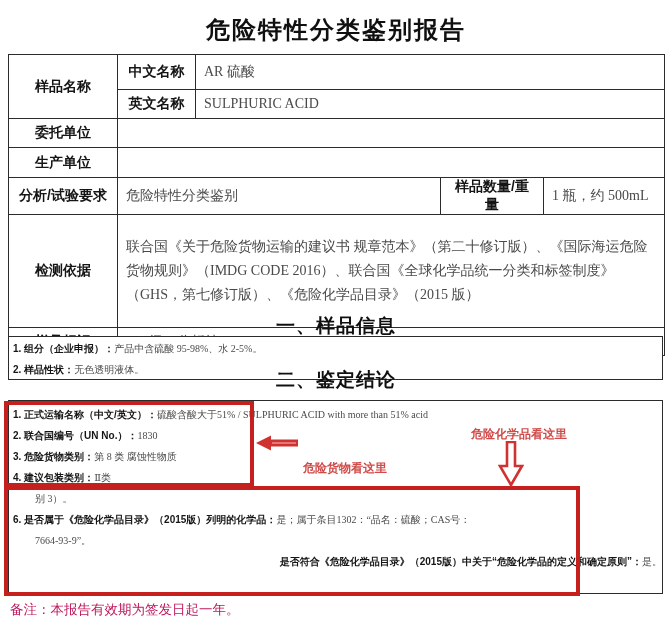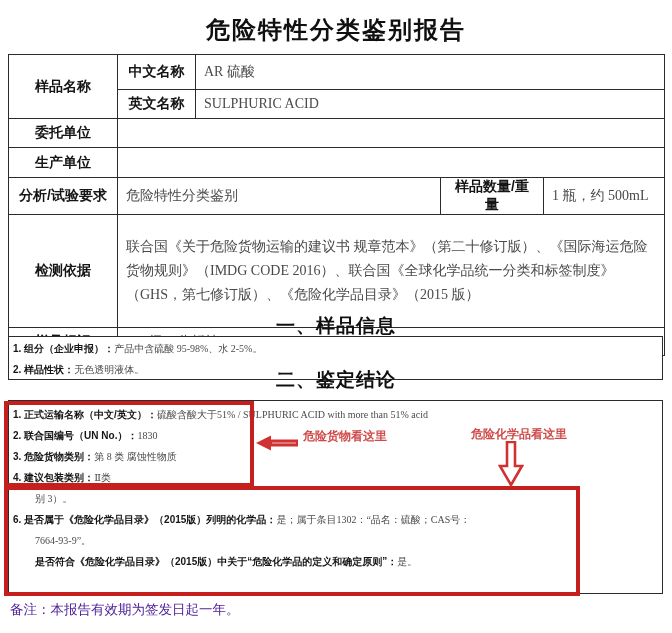--- a/index.html
+++ b/index.html
@@ -68,21 +68,21 @@
   .redbox{
     position:absolute;border:4px solid var(--red);
     background:transparent;box-sizing:border-box;pointer-events:none;
   }
   .red-label{
     position:absolute;
     font-family:"Liberation Sans","DejaVu Sans",sans-serif;
     font-weight:bold;font-size:12px;color:#cf4b49;white-space:nowrap;
   }
   .remark{
-    top:601px;left:10px;font-size:13.5px;color:#4c1d95;
+    top:601px;left:10px;font-size:13.5px;color:#be185d;
     font-family:"Liberation Serif","DejaVu Serif",serif;
   }
 </style>
 </head>
 <body>
 
 <div class="abs page-title">危险特性分类鉴别报告</div>
 
 <table class="main">
   <colgroup>
@@ -135,30 +135,30 @@
 
 <div class="abs section-title" style="top:367px">二、鉴定结论</div>
 <div class="abs content-box" style="top:400px;height:194px;padding-top:3px">
     <div class="cline"><span class="seg-b">1. 正式运输名称（中文/英文）：</span><span class="seg-v">硫酸</span><span class="seg-v" style="">含酸大于51% / SULPHURIC ACID with more than 51% acid</span></div>
     <div class="cline"><span class="seg-b">2. 联合国编号（UN No.）：</span><span class="seg-v">1830</span></div>
     <div class="cline"><span class="seg-b">3. 危险货物类别：</span><span class="seg-v">第 8 类  腐蚀性物质</span></div>
     <div class="cline"><span class="seg-b">4. 建议包装类别：</span><span class="seg-v">Ⅱ类</span></div>
     <div class="cline" style="padding-left: 26px;"><span class="seg-v">别 3）。</span></div>
     <div class="cline"><span class="seg-b">6. 是否属于《危险化学品目录》（2015版）列明的化学品：</span><span class="seg-v">是；属于条目1302：“品名：硫酸；CAS号：</span></div>
     <div class="cline" style="padding-left: 26px;"><span class="seg-v">7664-93-9”。</span></div>
-    <div class="cline" style="padding-left: 26px;"><span class="seg-b">是否符合《危险化学品目录》（2015版）中关于“危险化学品的定义和确定原则”：</span><span class="seg-v">是。</span></div>
+    <div class="cline" style="padding-left: 26px; text-align: right;"><span class="seg-b">是否符合《危险化学品目录》（2015版）中关于“危险化学品的定义和确定原则”：</span><span class="seg-v">是。</span></div>
   </div>
 
 <div class="redbox" style="left:4px;top:401px;width:250px;height:86px"></div>
 <div class="redbox" style="left:4px;top:486px;width:576px;height:110px"></div>
 
 <svg class="abs" style="left:256px;top:434px" width="42" height="18" viewBox="0 0 42 18">
   <polygon points="0,9 15,1.5 15,5.5 42,5.5 42,12.5 15,12.5 15,16.5" fill="#cf3230"></polygon>
   <line x1="16" y1="9" x2="40" y2="9" stroke="#e8908e" stroke-width="1.5"></line>
 </svg>
-<div class="red-label" style="left:303px;top:428px">危险货物看这里</div>
+<div class="red-label" style="left:303px;top:460px">危险货物看这里</div>
 
 <div class="red-label" style="left:471px;top:426px">危险化学品看这里</div>
 <svg class="abs" style="left:498px;top:441px" width="26" height="46" viewBox="0 0 26 46">
   <polygon points="9,1 17,1 17,25 24,25 13,44 2,25 9,25" fill="#ffffff" stroke="#cf3230" stroke-width="2.6"></polygon>
 </svg>
 
 <div class="abs remark">备注：本报告有效期为签发日起一年。</div>
 
 </body></html>

